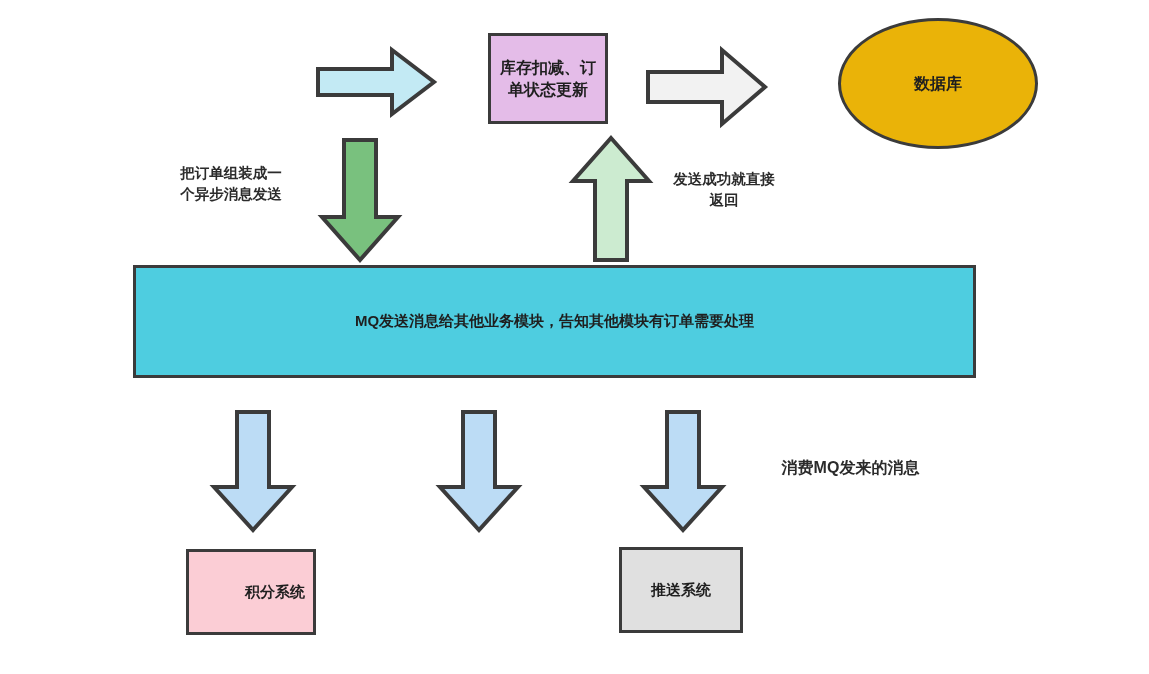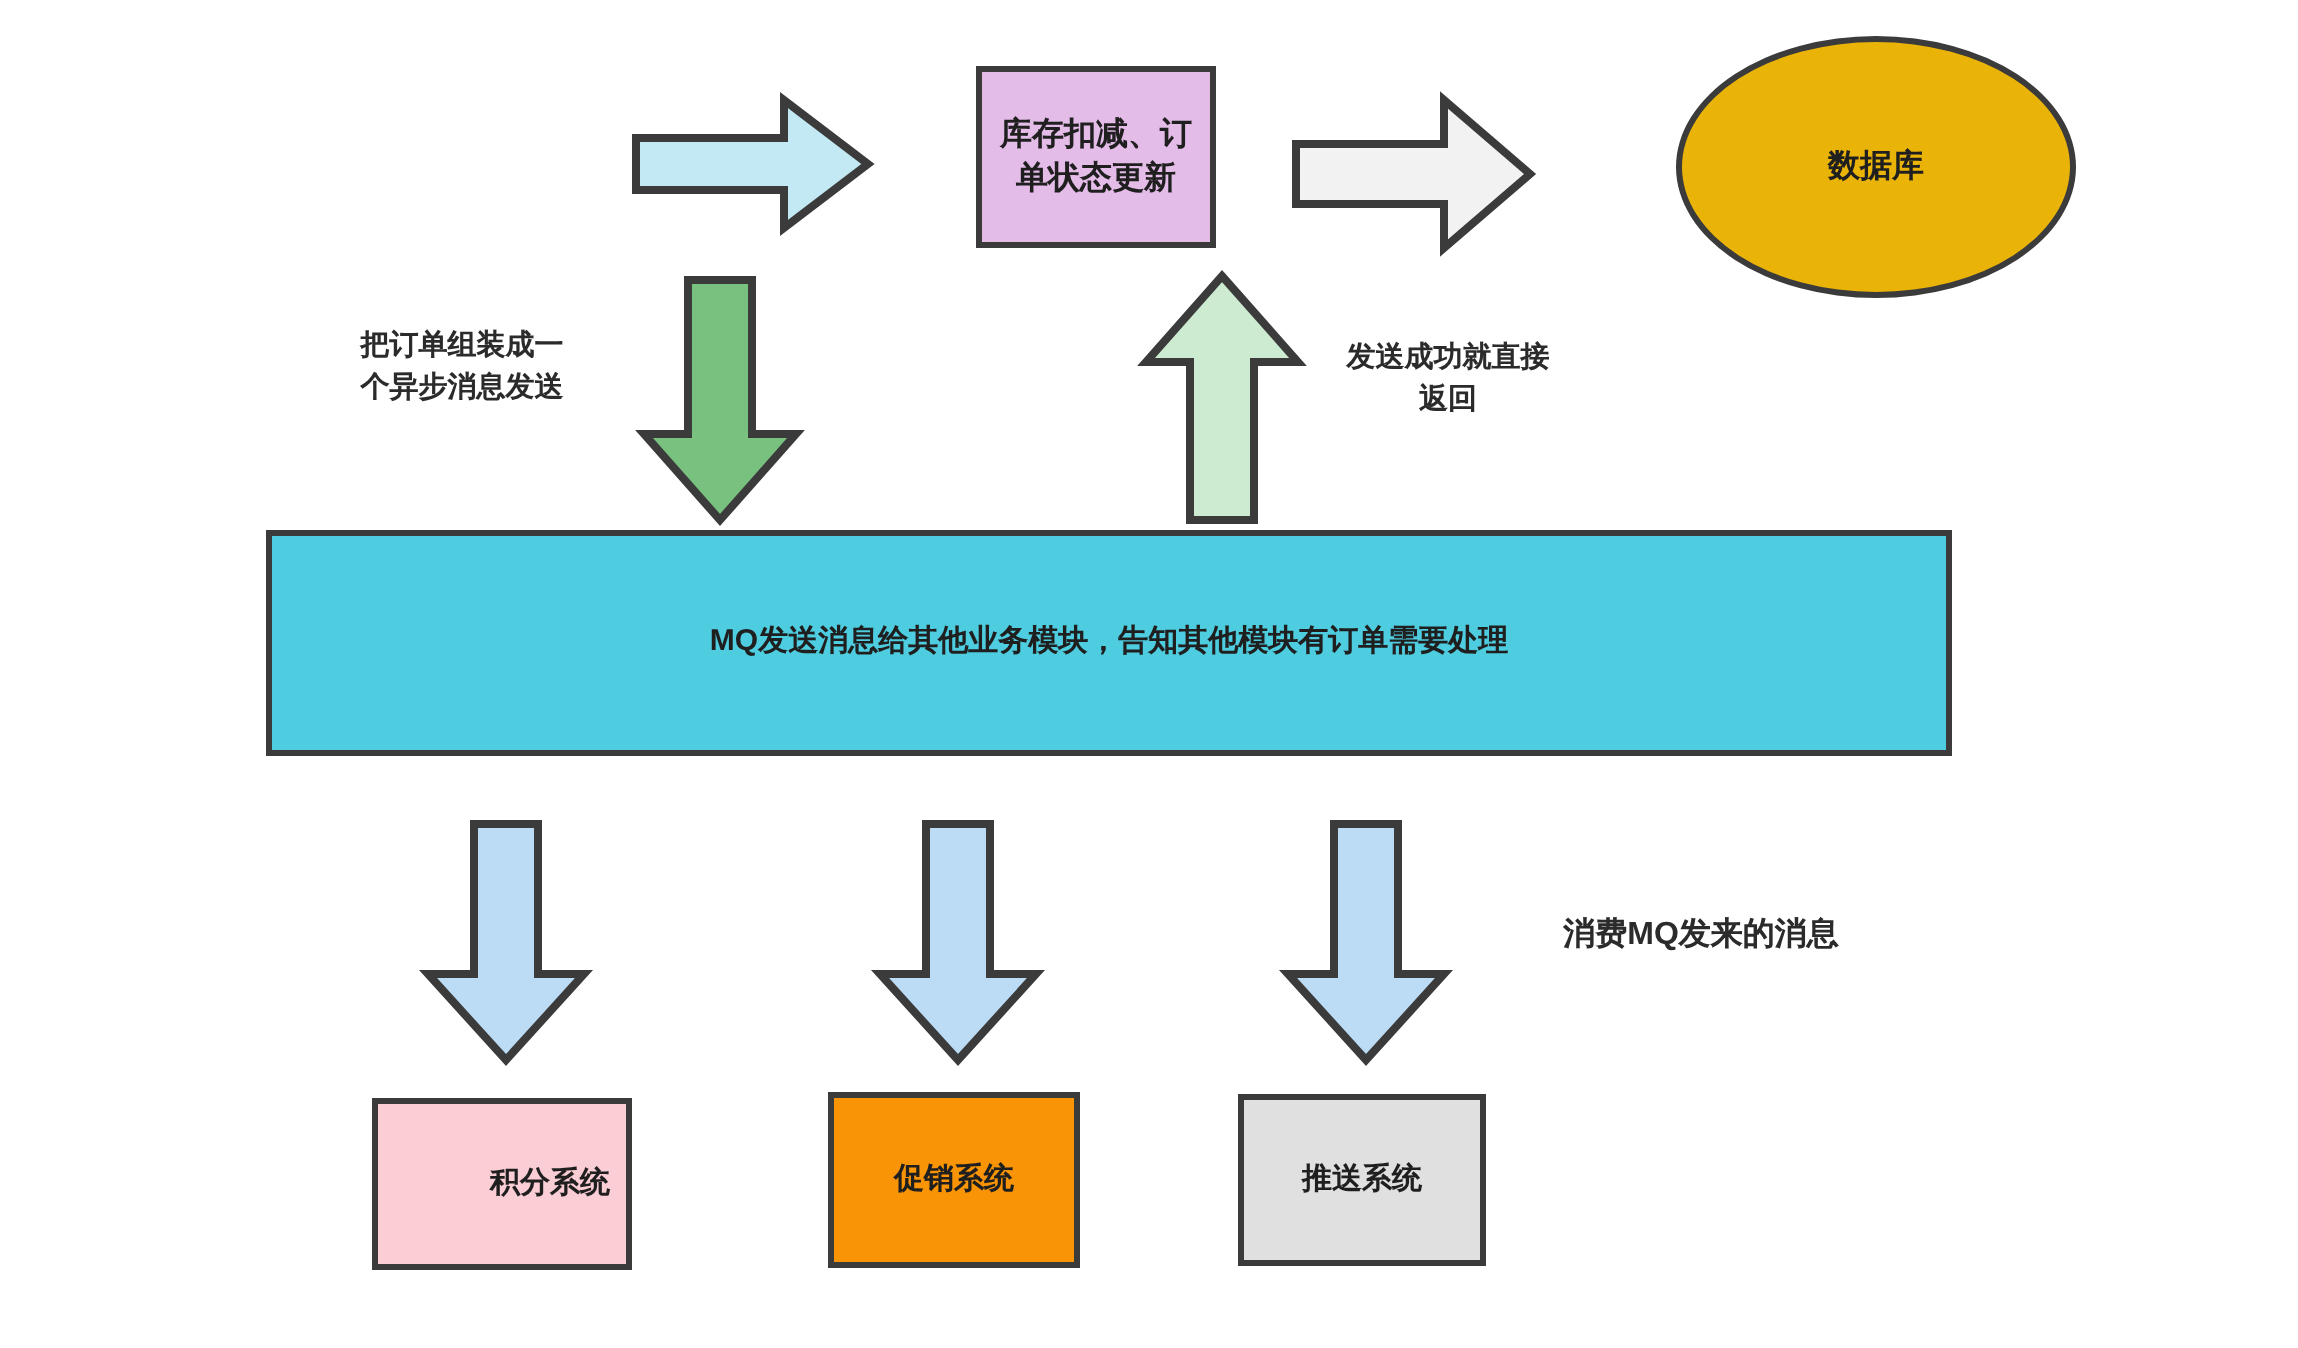--- a/index.html
+++ b/index.html
@@ -128,17 +128,16 @@
   <div class="arrow" id="arrow-mq-to-push">
     <svg width="84" height="124" viewBox="0 0 84 124">
       <polygon points="26,3 58,3 58,78 81,78 42,121 3,78 26,78" fill="#bcdcf5" stroke="#3b3b3b" stroke-width="4" stroke-linejoin="miter"></polygon>
     </svg>
   </div>
 
   <div class="label" id="label-consume-mq">消费MQ发来的消息</div>
 
   <div class="node" id="node-points-system" style="background:#fbcdd5;padding-left:48px;">积分系统</div>
 
-  <div class="node" id="node-promo-system" style="background:#f89406;">促销系统</div>
 
   <div class="node" id="node-push-system" style="background:#e0e0e0;">推送系统</div>
 
 </div>
 
 </body></html>

